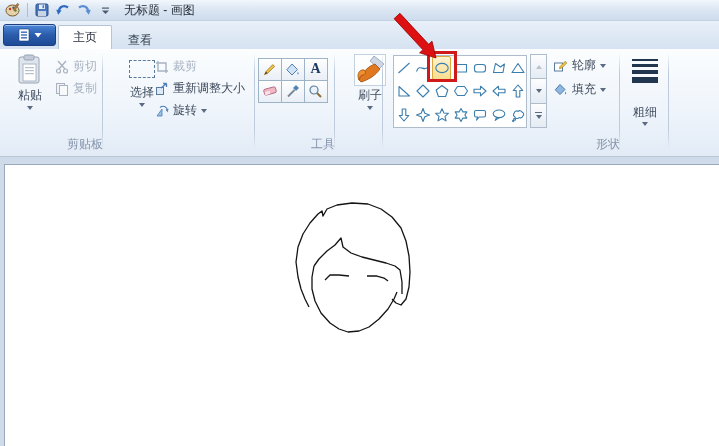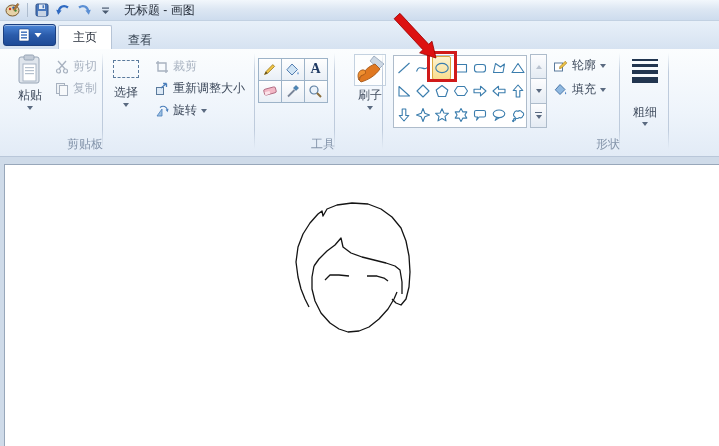--- a/index.html
+++ b/index.html
@@ -168,21 +168,21 @@
           <rect x="1.5" y="1.5" width="8" height="10" fill="#eef2f6" stroke="#a8b2c0"></rect>
           <rect x="4.5" y="3.5" width="8" height="10" fill="#f7f9fb" stroke="#a8b2c0"></rect>
         </svg>
         <span>复制</span>
       </div>
       <div class="glabel">剪贴板</div>
       <div class="gsep" style="right:0;"></div>
     </div>
 
     <div class="rgroup" style="left:103px; width:152px;">
-      <div class="bigbtn" style="left:4px; top:2px; width:38px;">
+      <div class="bigbtn" style="left:20px; top:2px; width:38px;">
         <div style="width:26px;height:18px;border:1.4px dashed #5a7a9c;margin:6px 0 5px;"></div>
         <span class="blabel">选择</span>
         <span class="caret"></span>
       </div>
       <div class="smallrow disabled" style="left:52px; top:9px;">
         <svg width="14" height="14" viewBox="0 0 14 14">
           <path d="M3,1 V11 H13" fill="none" stroke="#a8b2c0" stroke-width="1.4"></path>
           <path d="M1,3 H11 V13" fill="none" stroke="#a8b2c0" stroke-width="1.4"></path>
         </svg>
         <span>裁剪</span>

